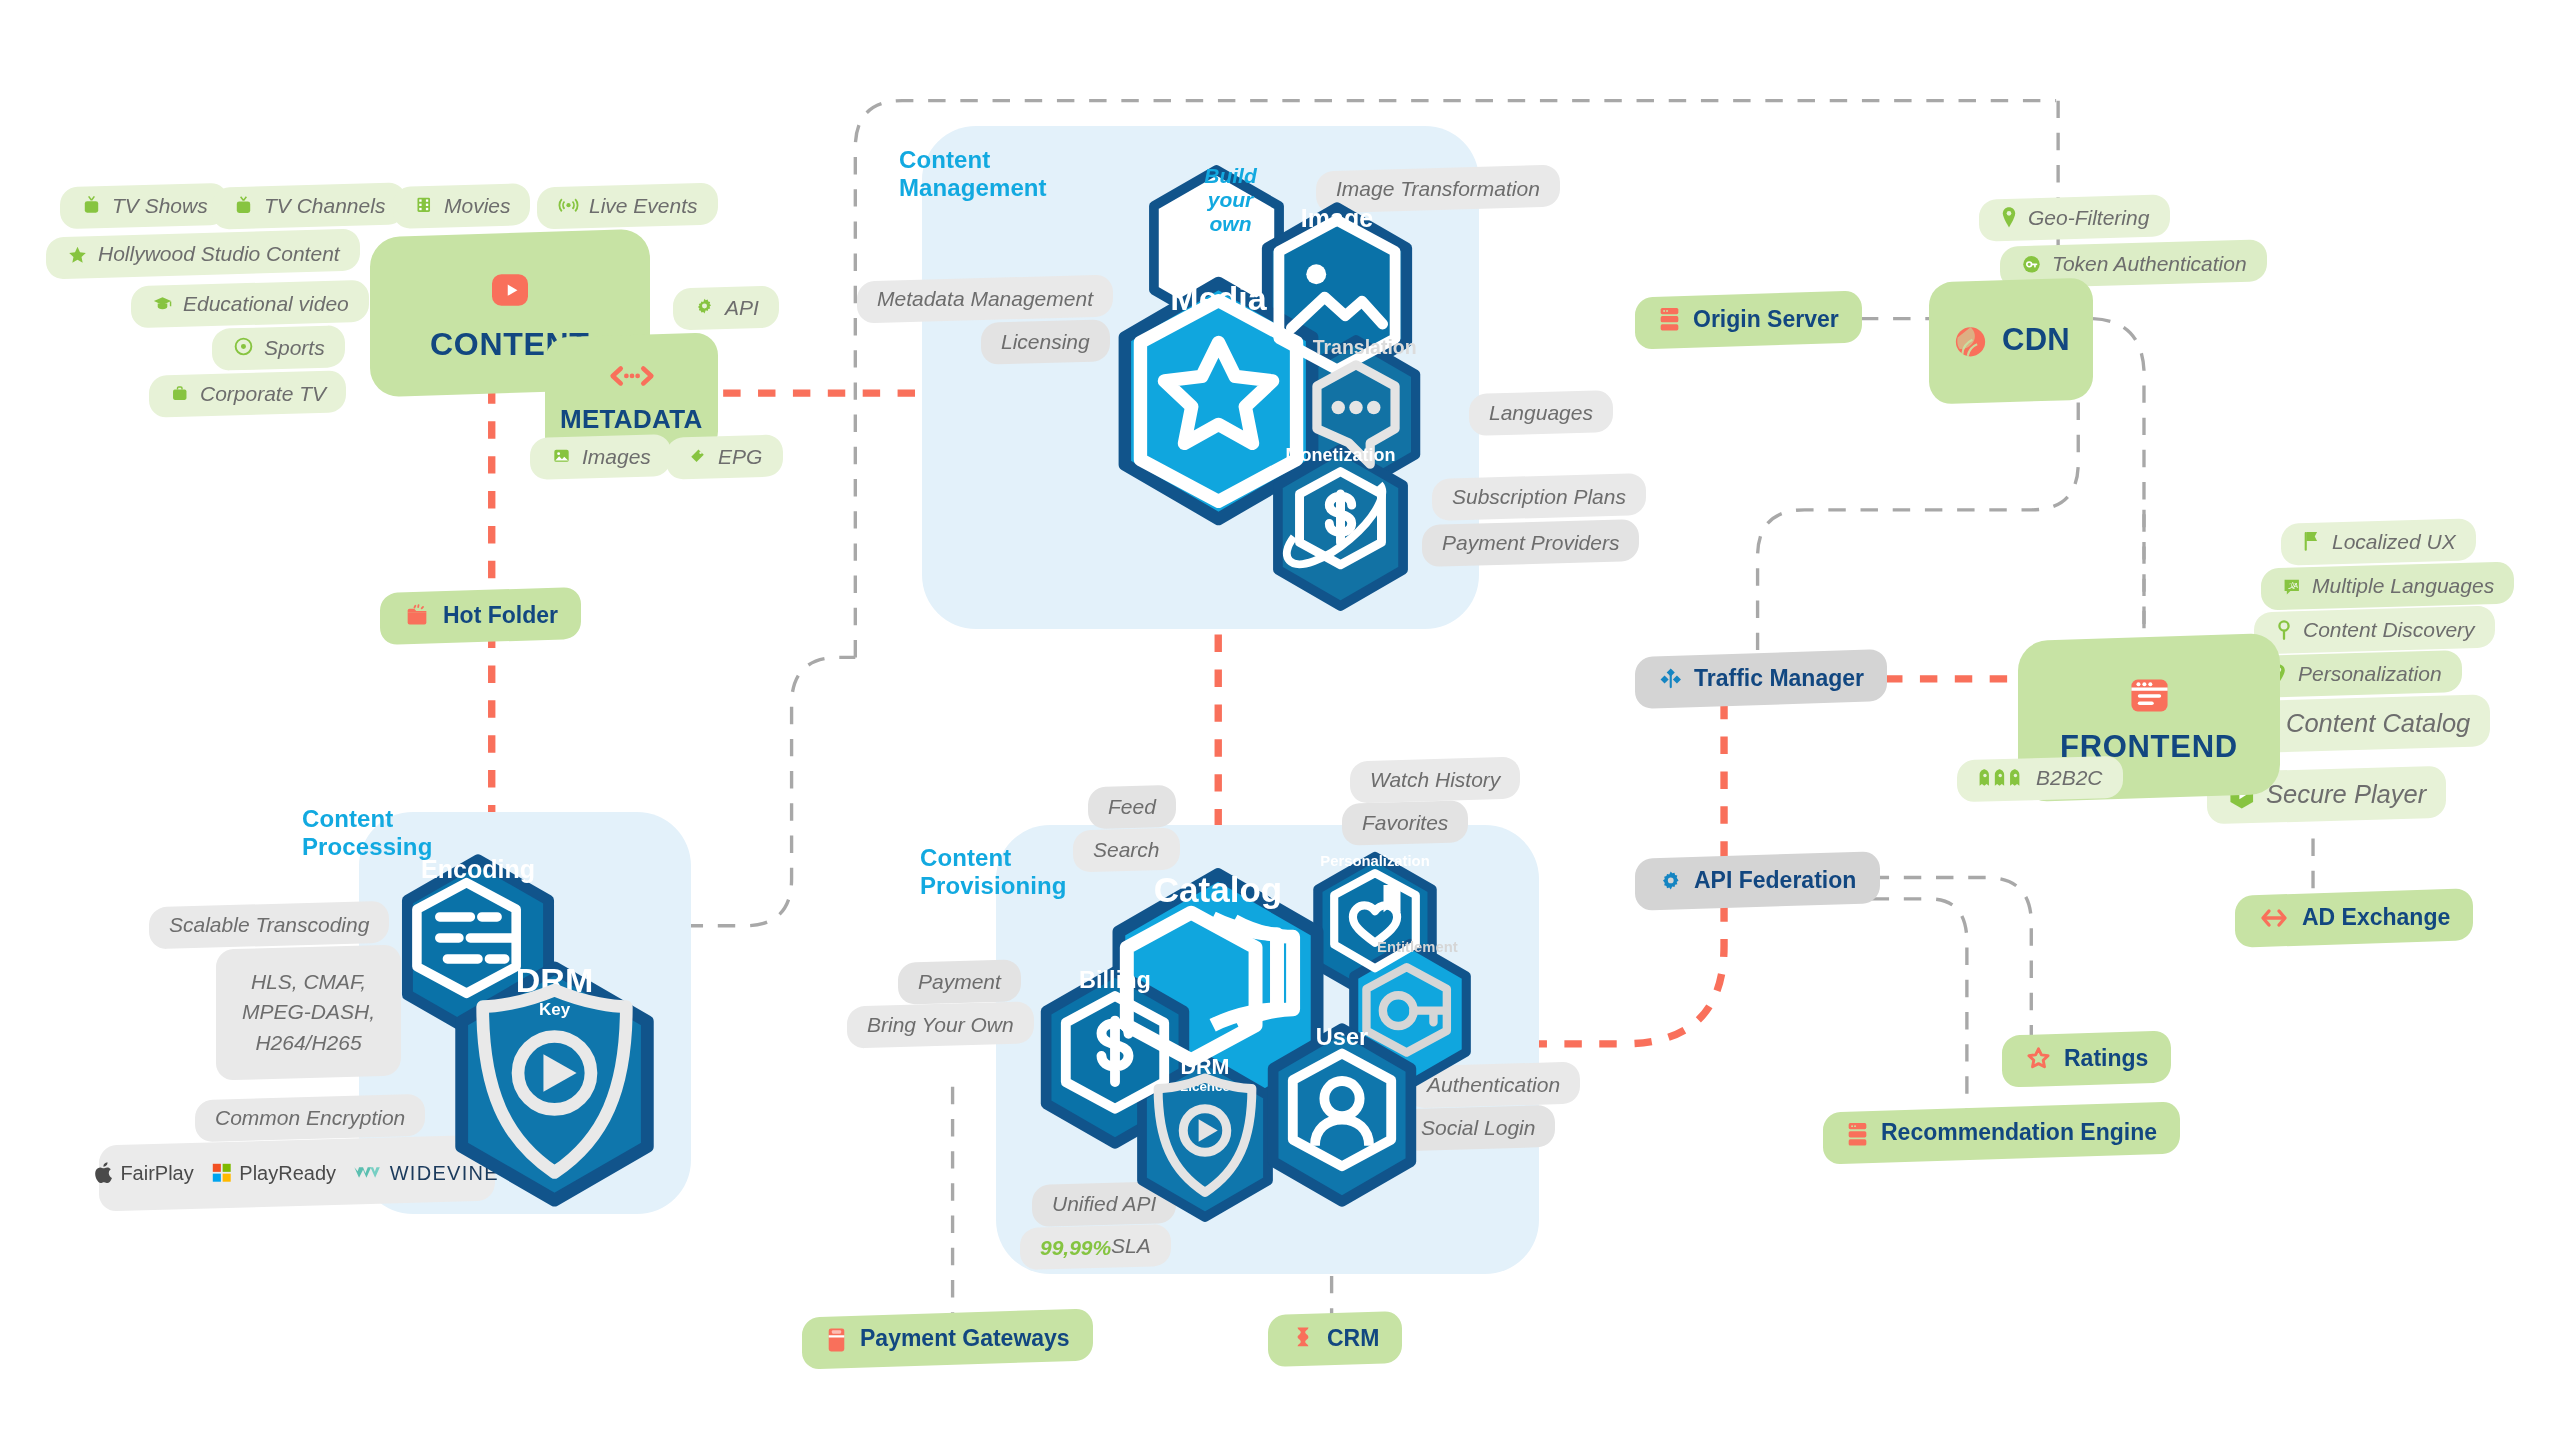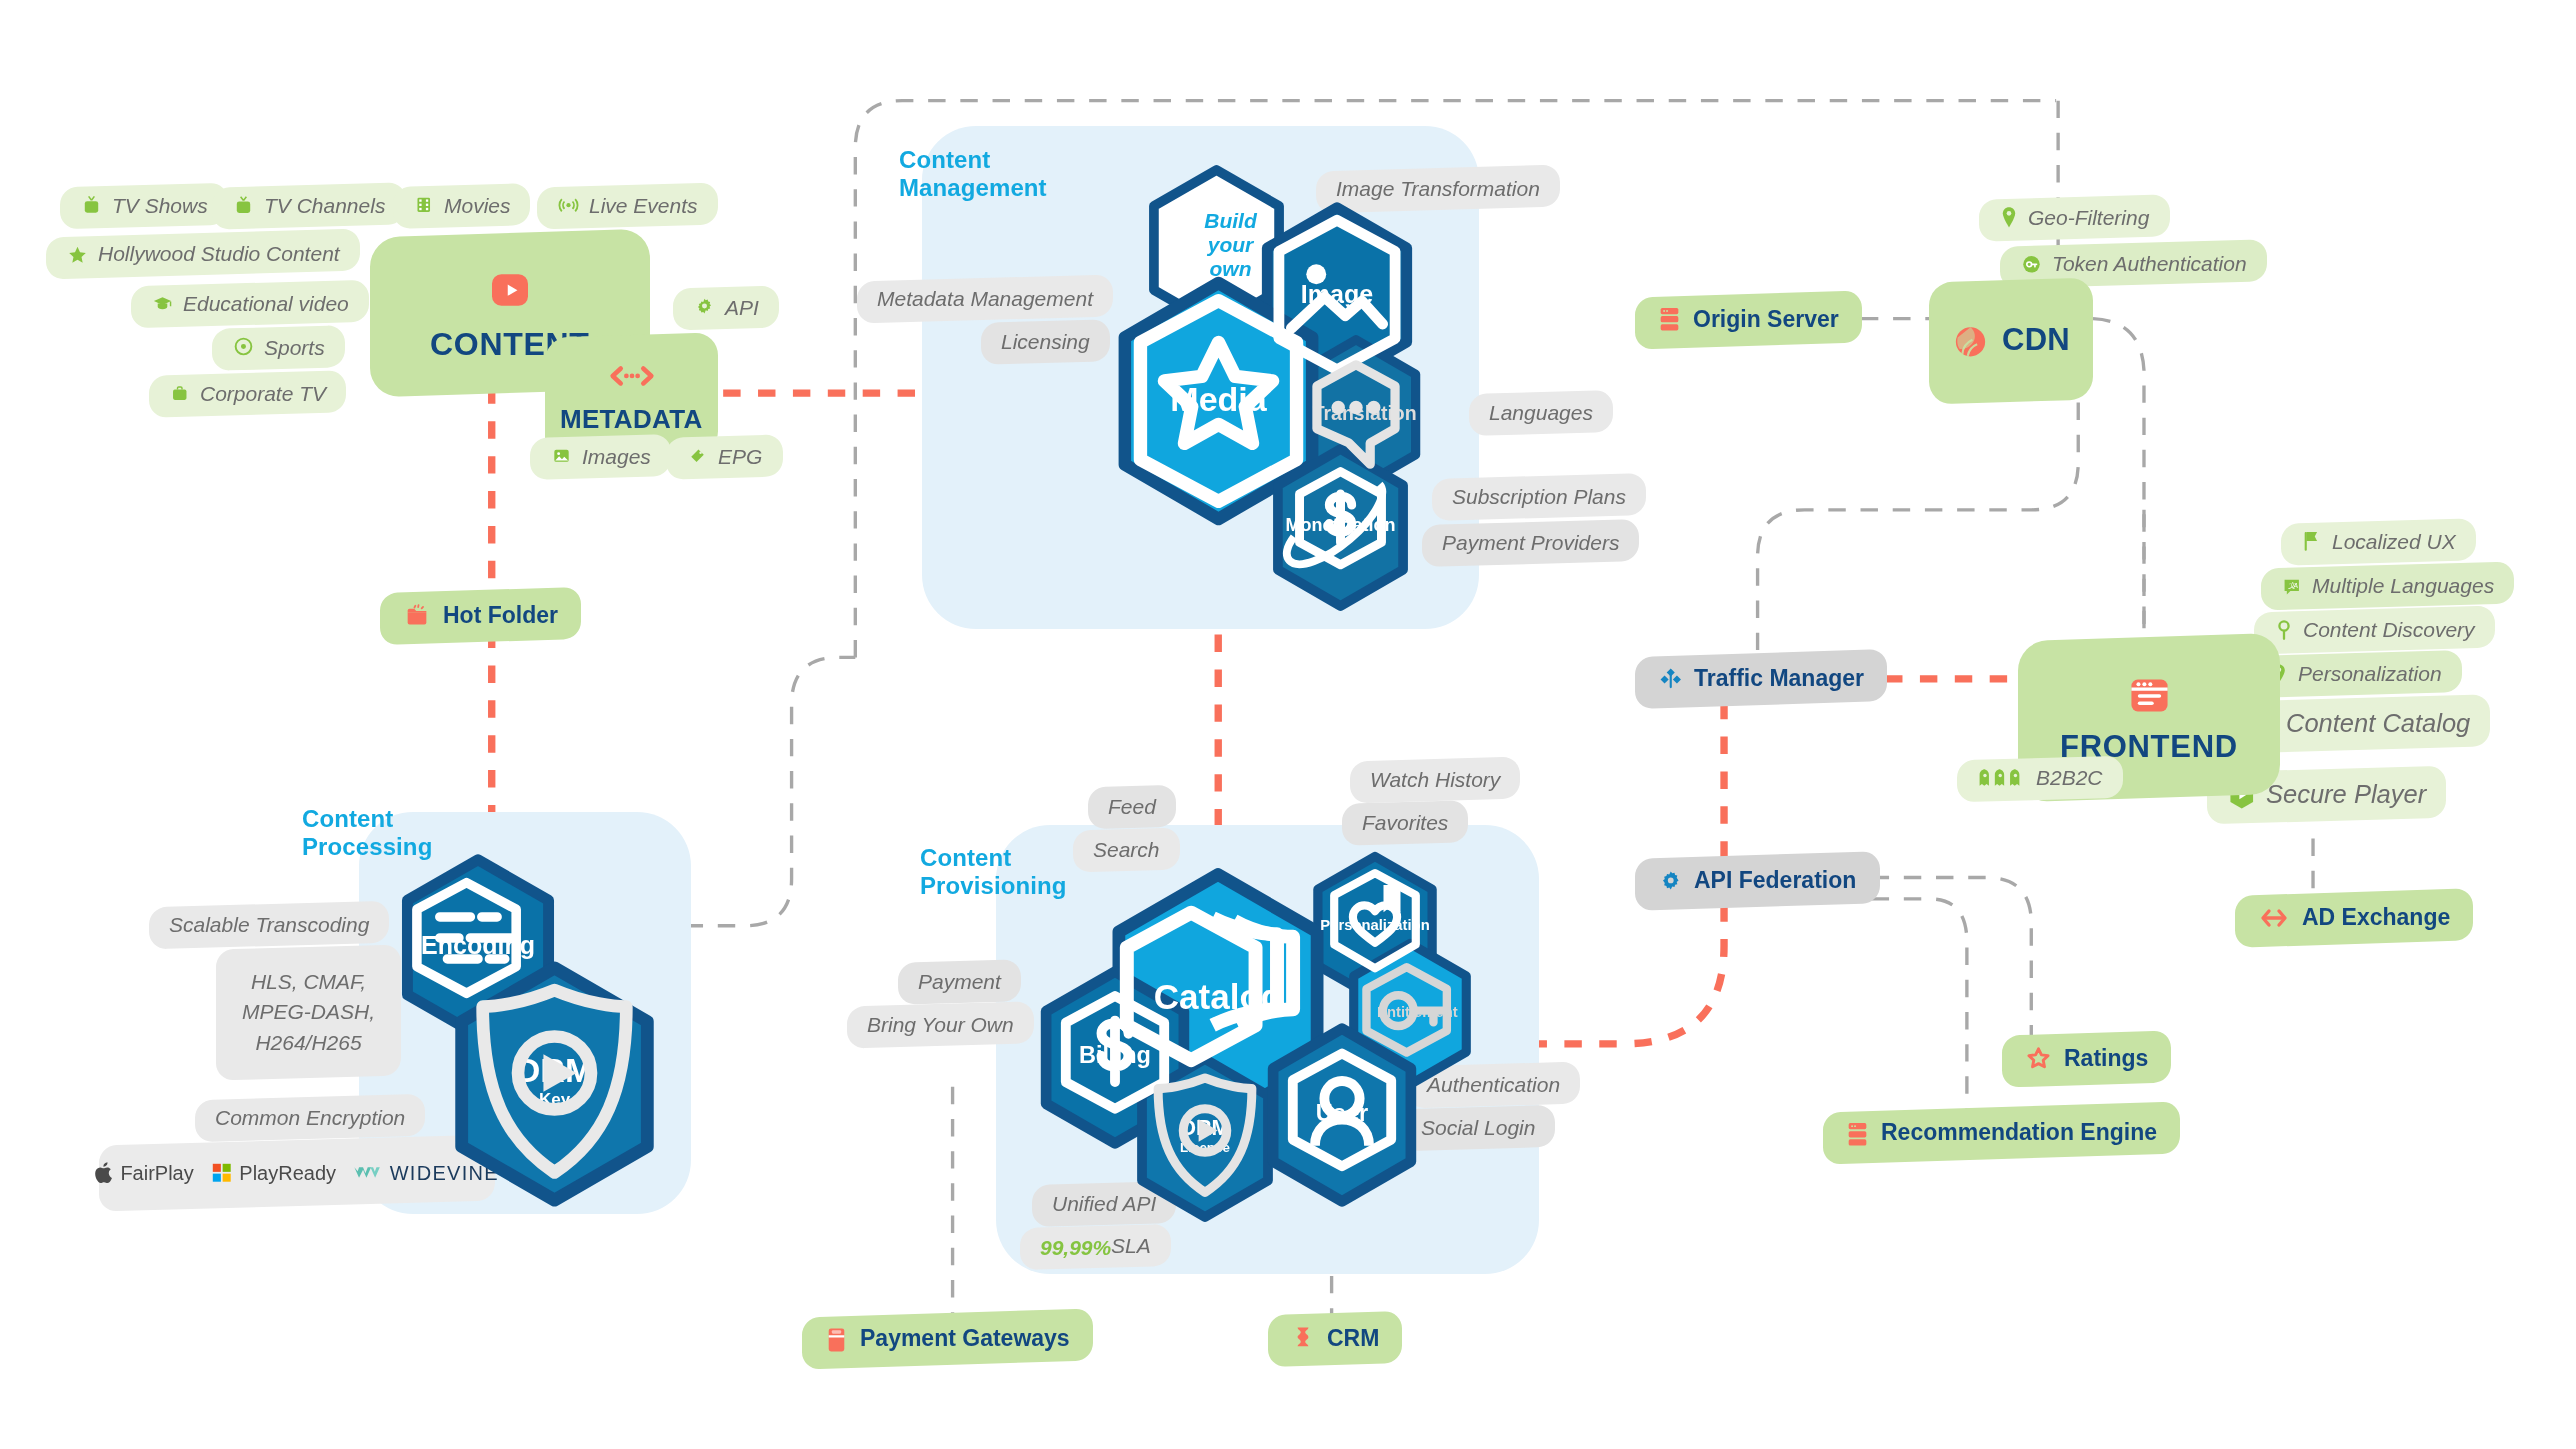--- a/index.html
+++ b/index.html
@@ -104,21 +104,21 @@
     align-items:center;
     justify-content:center;
   }
   .hex svg { position:absolute; left:0; top:0; width:100%; height:100%; }
   .hex .hx-inner {
     position:relative;
     z-index:2;
     display:flex;
     flex-direction:column;
     align-items:center;
-    justify-content:center;
+    justify-content:flex-start;
     width:100%; height:100%;
     padding-bottom:4%;
   }
   .hex .hx-label {
     color:#ffffff;
     font-weight:bold;
     text-align:center;
     line-height:1.05;
   }
   .hex .hx-sub { color:#fff; font-weight:bold; }

